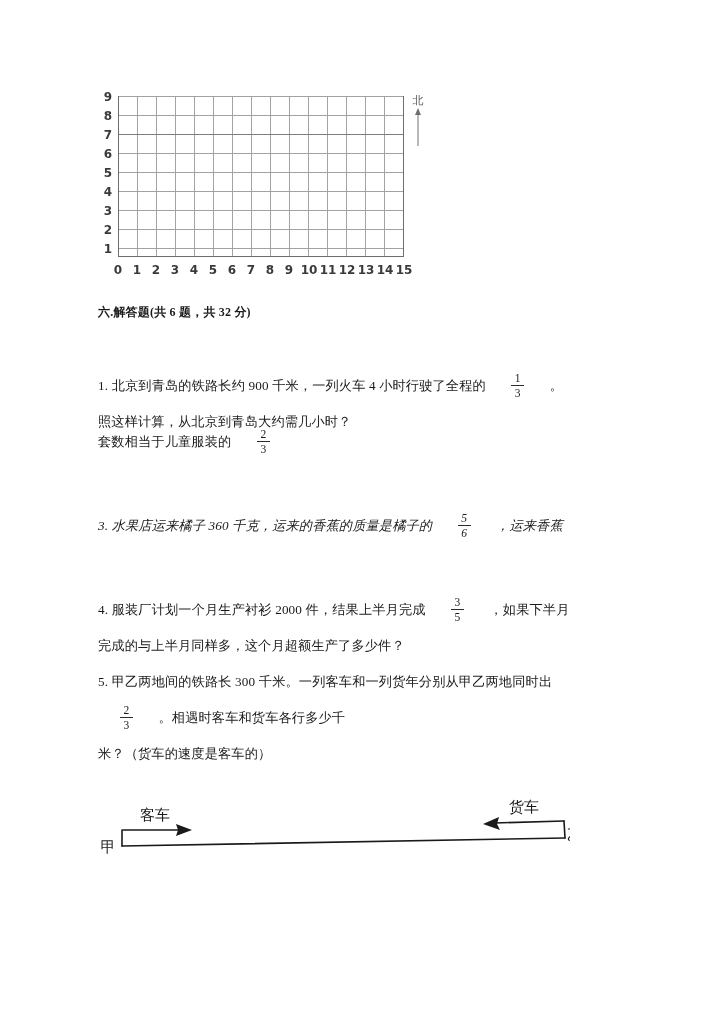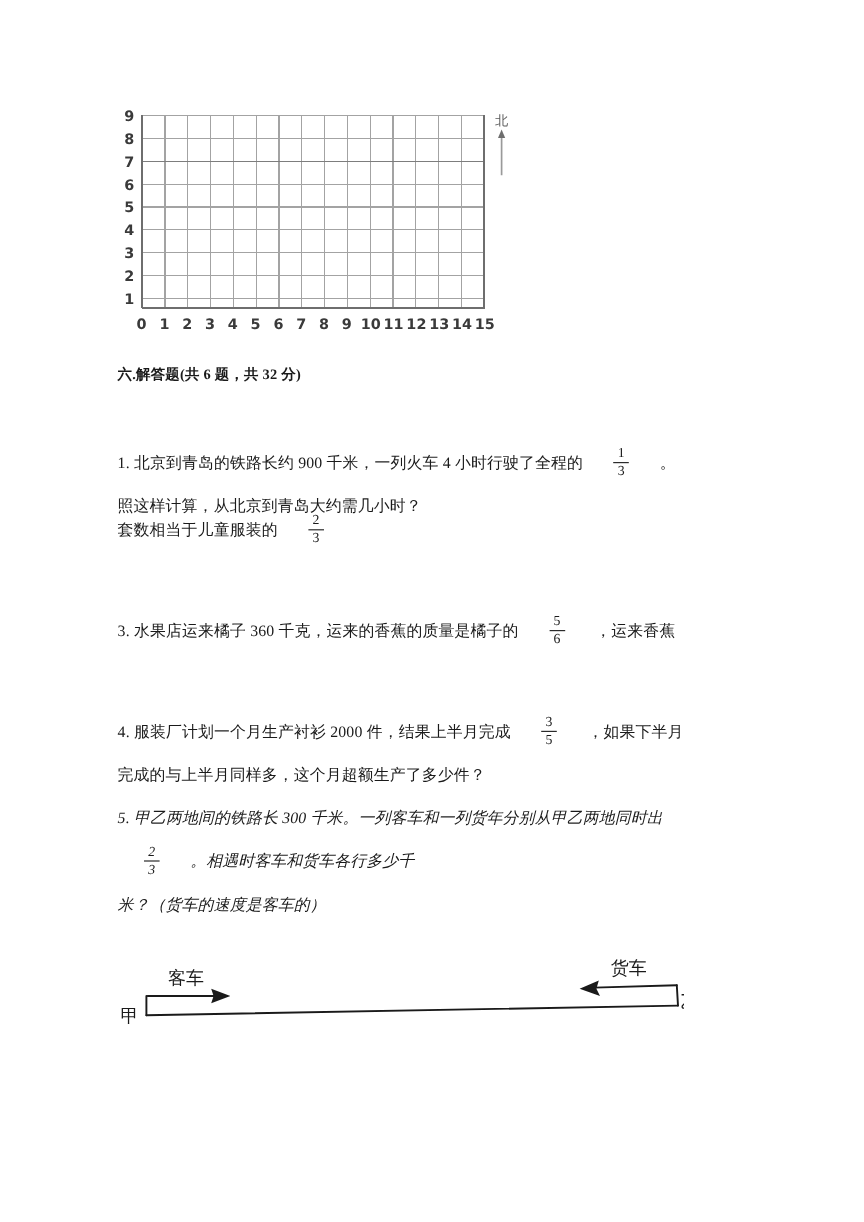--- a/index.html
+++ b/index.html
@@ -70,23 +70,23 @@
     margin: 0 auto;
     width: 13px;
   }
   .frac .den {
     display: block;
     padding: 1px 2px 0 2px;
   }
 
   #question-1 { top: 352px; margin-top: 16px; }
   #question-2 { top: 424px; }
-  #question-3 { top: 508px; }
+  #question-3 { top: 508px; font-style: italic; }
   #question-4 { top: 592px; }
-  #question-5 { top: 664px; font-style: italic; }
+  #question-5 { top: 664px; }
 
   
   #train-diagram {
     position: absolute;
     left: 100px;
     top: 788px;
     width: 470px;
     height: 80px;
   }
   #train-diagram svg { display: block; }

